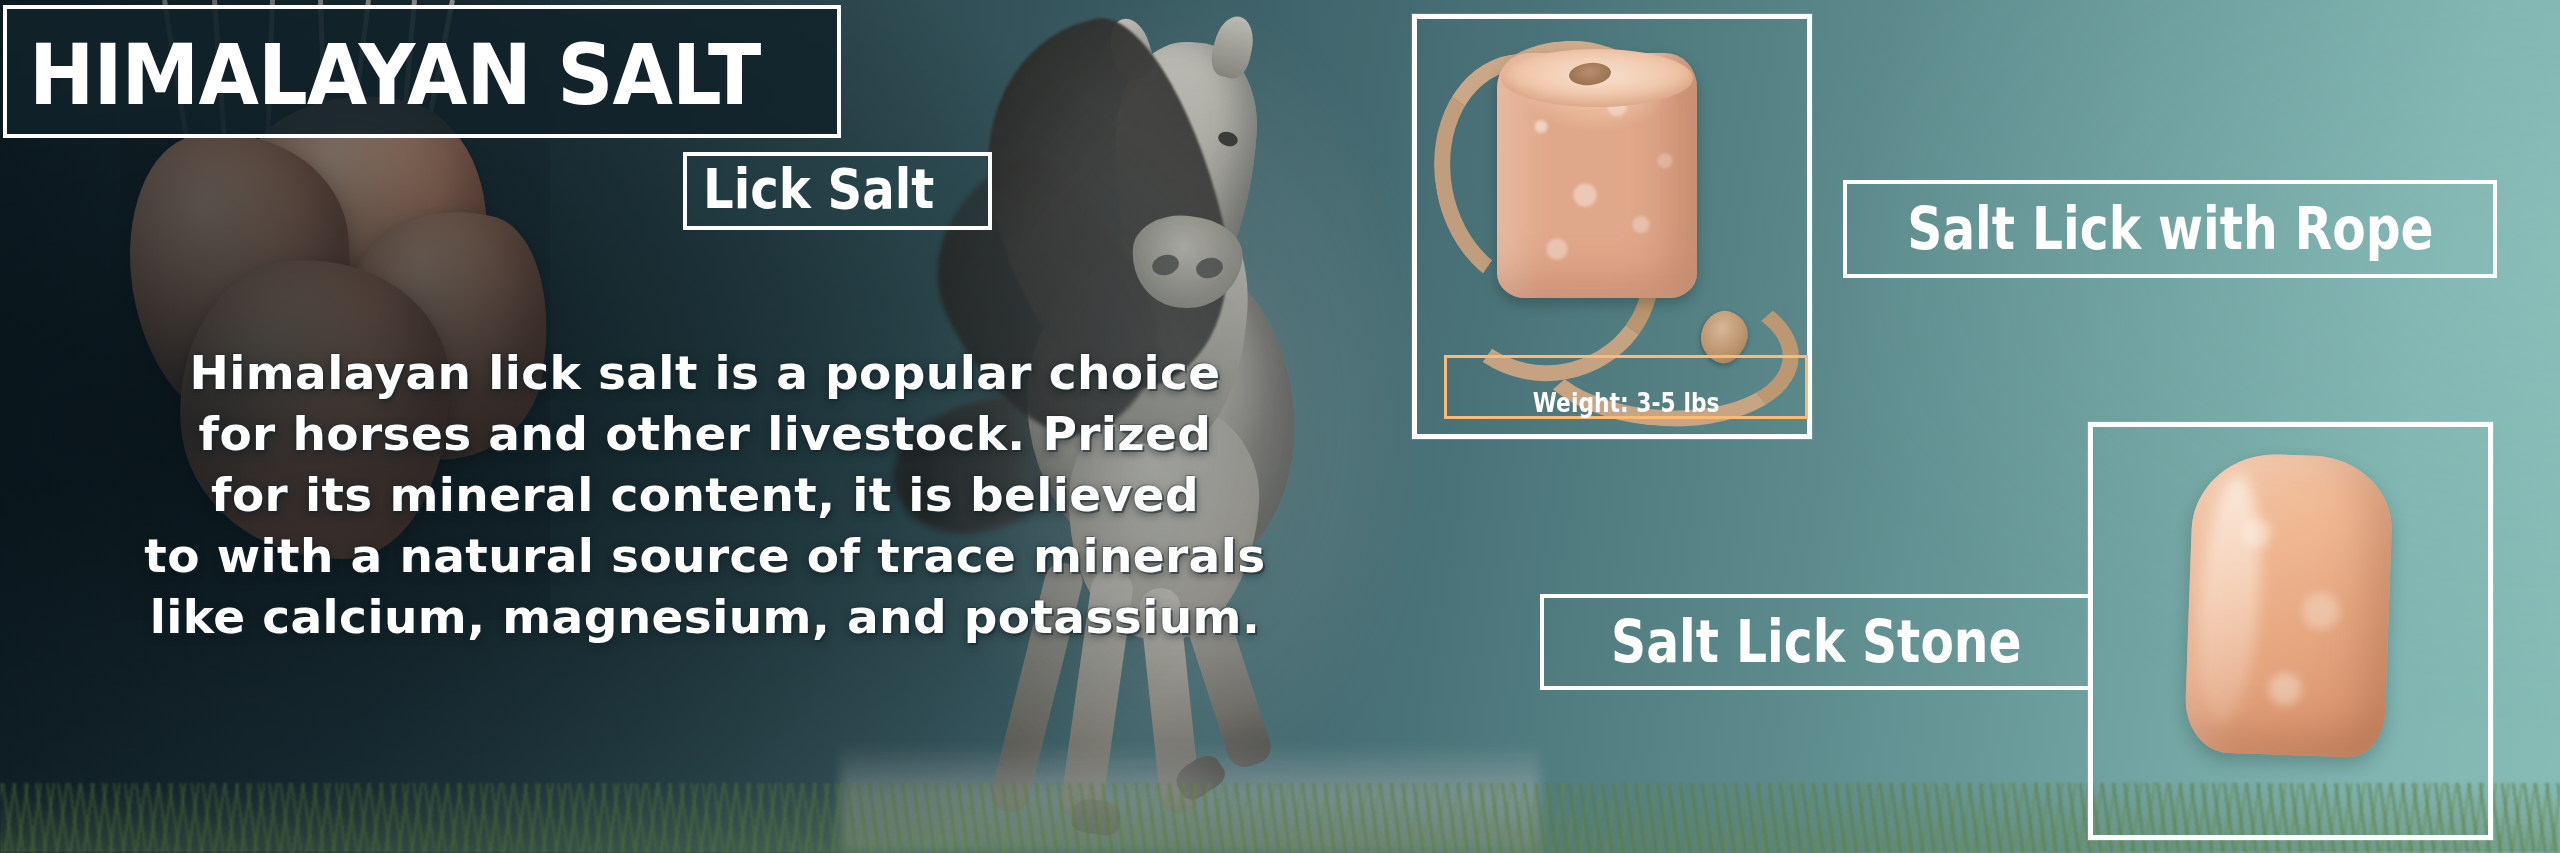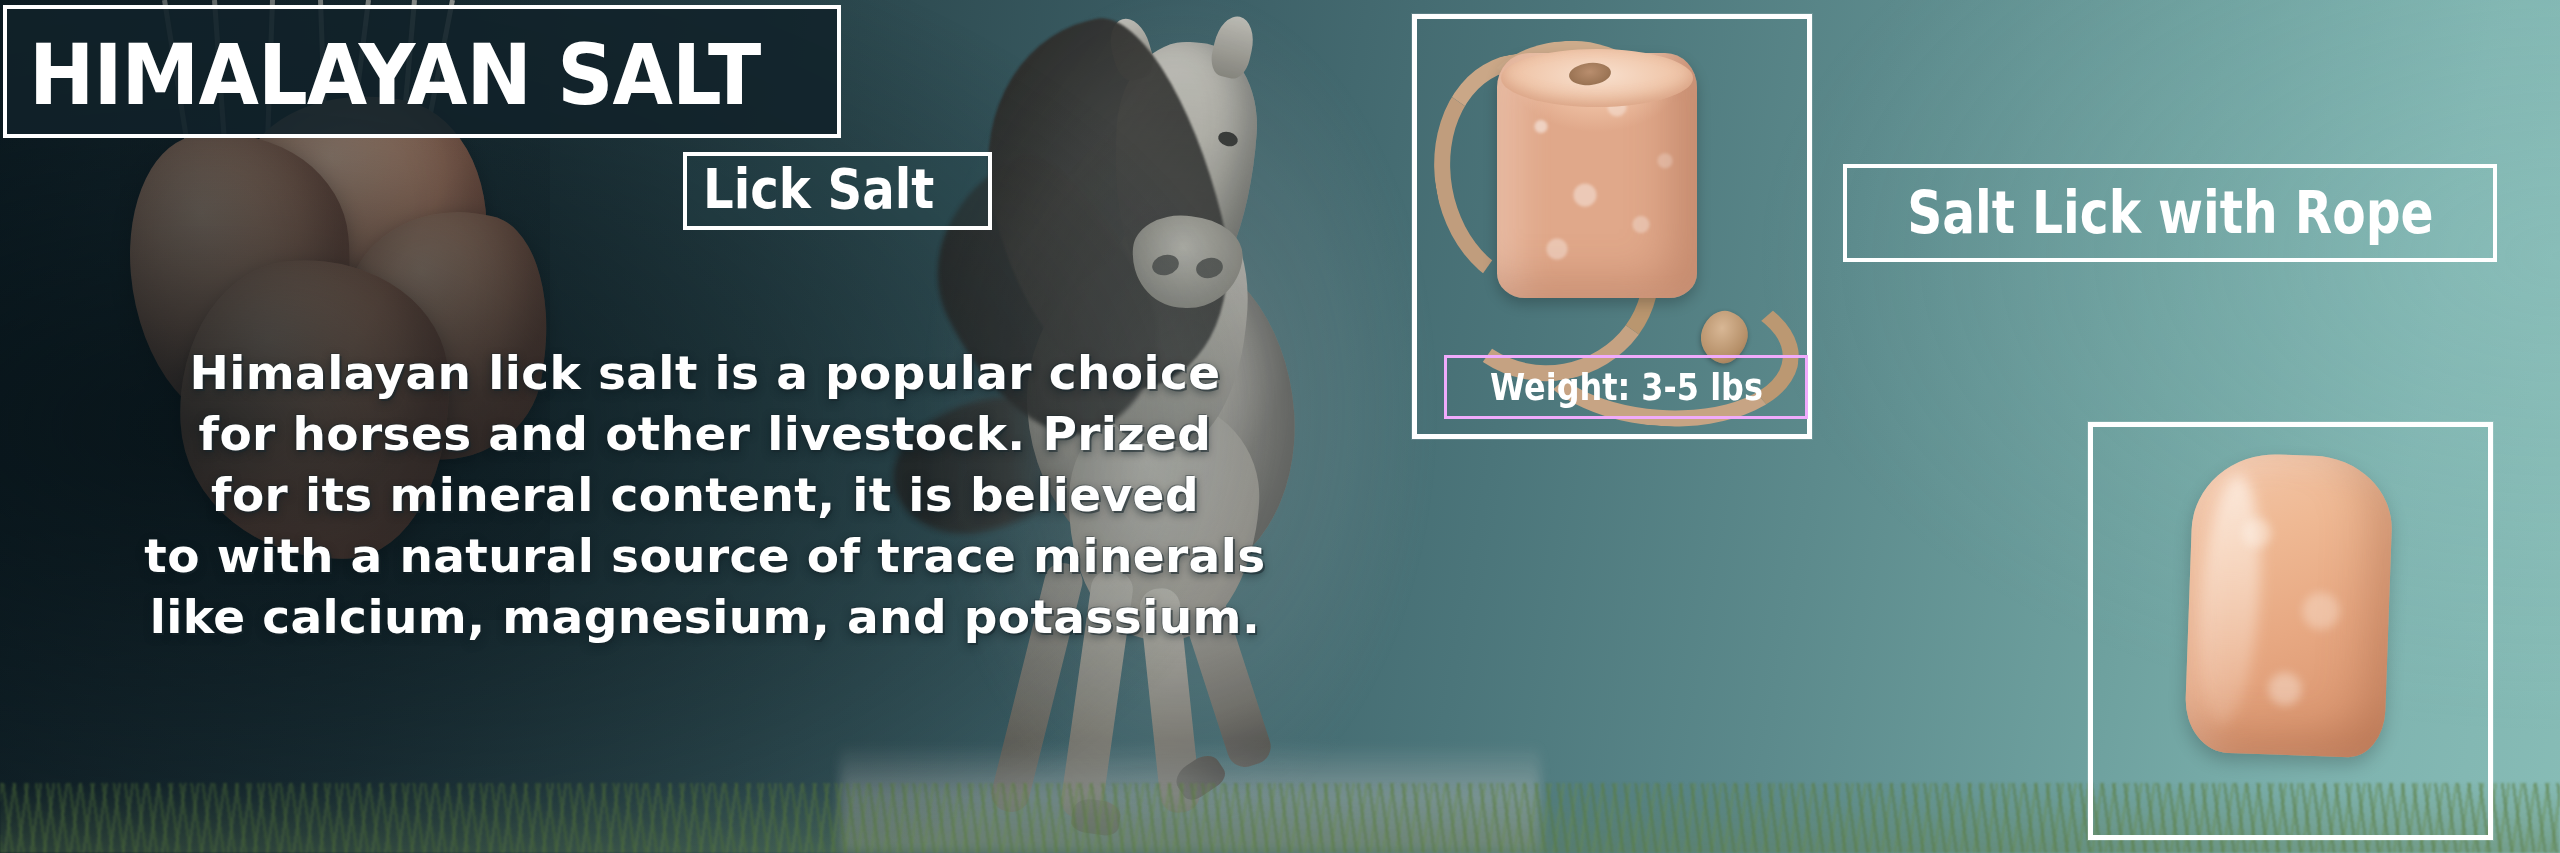--- a/index.html
+++ b/index.html
@@ -319,39 +319,40 @@
   
   .label-box{
     position:absolute;
     border:4px solid #ffffff;
     box-sizing:border-box;
     display:flex;align-items:center;justify-content:center;
     color:#ffffff;
     font-family:"DejaVu Sans",sans-serif;
     font-weight:bold;
     white-space:nowrap;
+    margin-top:16px;
   }
   .label-box .lbl{
     transform:scaleX(.84);
     line-height:1;
     display:block;
   }
   .label-rope-title{left:1843px;top:164px;width:654px;height:98px;font-size:58px;}
   .label-stone-title{left:1540px;top:578px;width:552px;height:96px;font-size:58px;}
 
   .weight-box{
     position:absolute;
-    border:3px solid #f0abfc;
+    border:3px solid #fdba74;
     box-sizing:border-box;
-    display:flex;align-items:center;justify-content:center;
+    display:flex;align-items:flex-end;justify-content:center;
     color:#ffffff;
     font-family:"DejaVu Sans",sans-serif;
     font-weight:bold;
     white-space:nowrap;
-    font-size:38px;
+    font-size:26px;
   }
   .weight-box .lbl{transform:scaleX(.84);line-height:1;display:block;}
   .weight-rope{left:1444px;top:355px;width:364px;height:64px;}
   .weight-stone{left:2118px;top:763px;width:368px;height:64px;}
 </style>
 </head>
 <body>
 
 <div class="banner">
 
@@ -429,20 +430,23 @@
   </div>
 
   <div class="weight-box weight-rope">
     <span class="lbl">Weight: 3-5 lbs</span>
   </div>
 
   <div class="label-box label-rope-title">
     <span class="lbl">Salt Lick with Rope</span>
   </div>
 
+  <div class="label-box label-stone-title">
+    <span class="lbl">Salt Lick Stone</span>
+  </div>
 
   <div class="panel stone-panel">
     <div class="panel-inner">
       <div class="stone-rock"></div>
       <div class="stone-hi"></div>
       <div class="stone-speck"></div>
     </div>
   </div>
 
 

